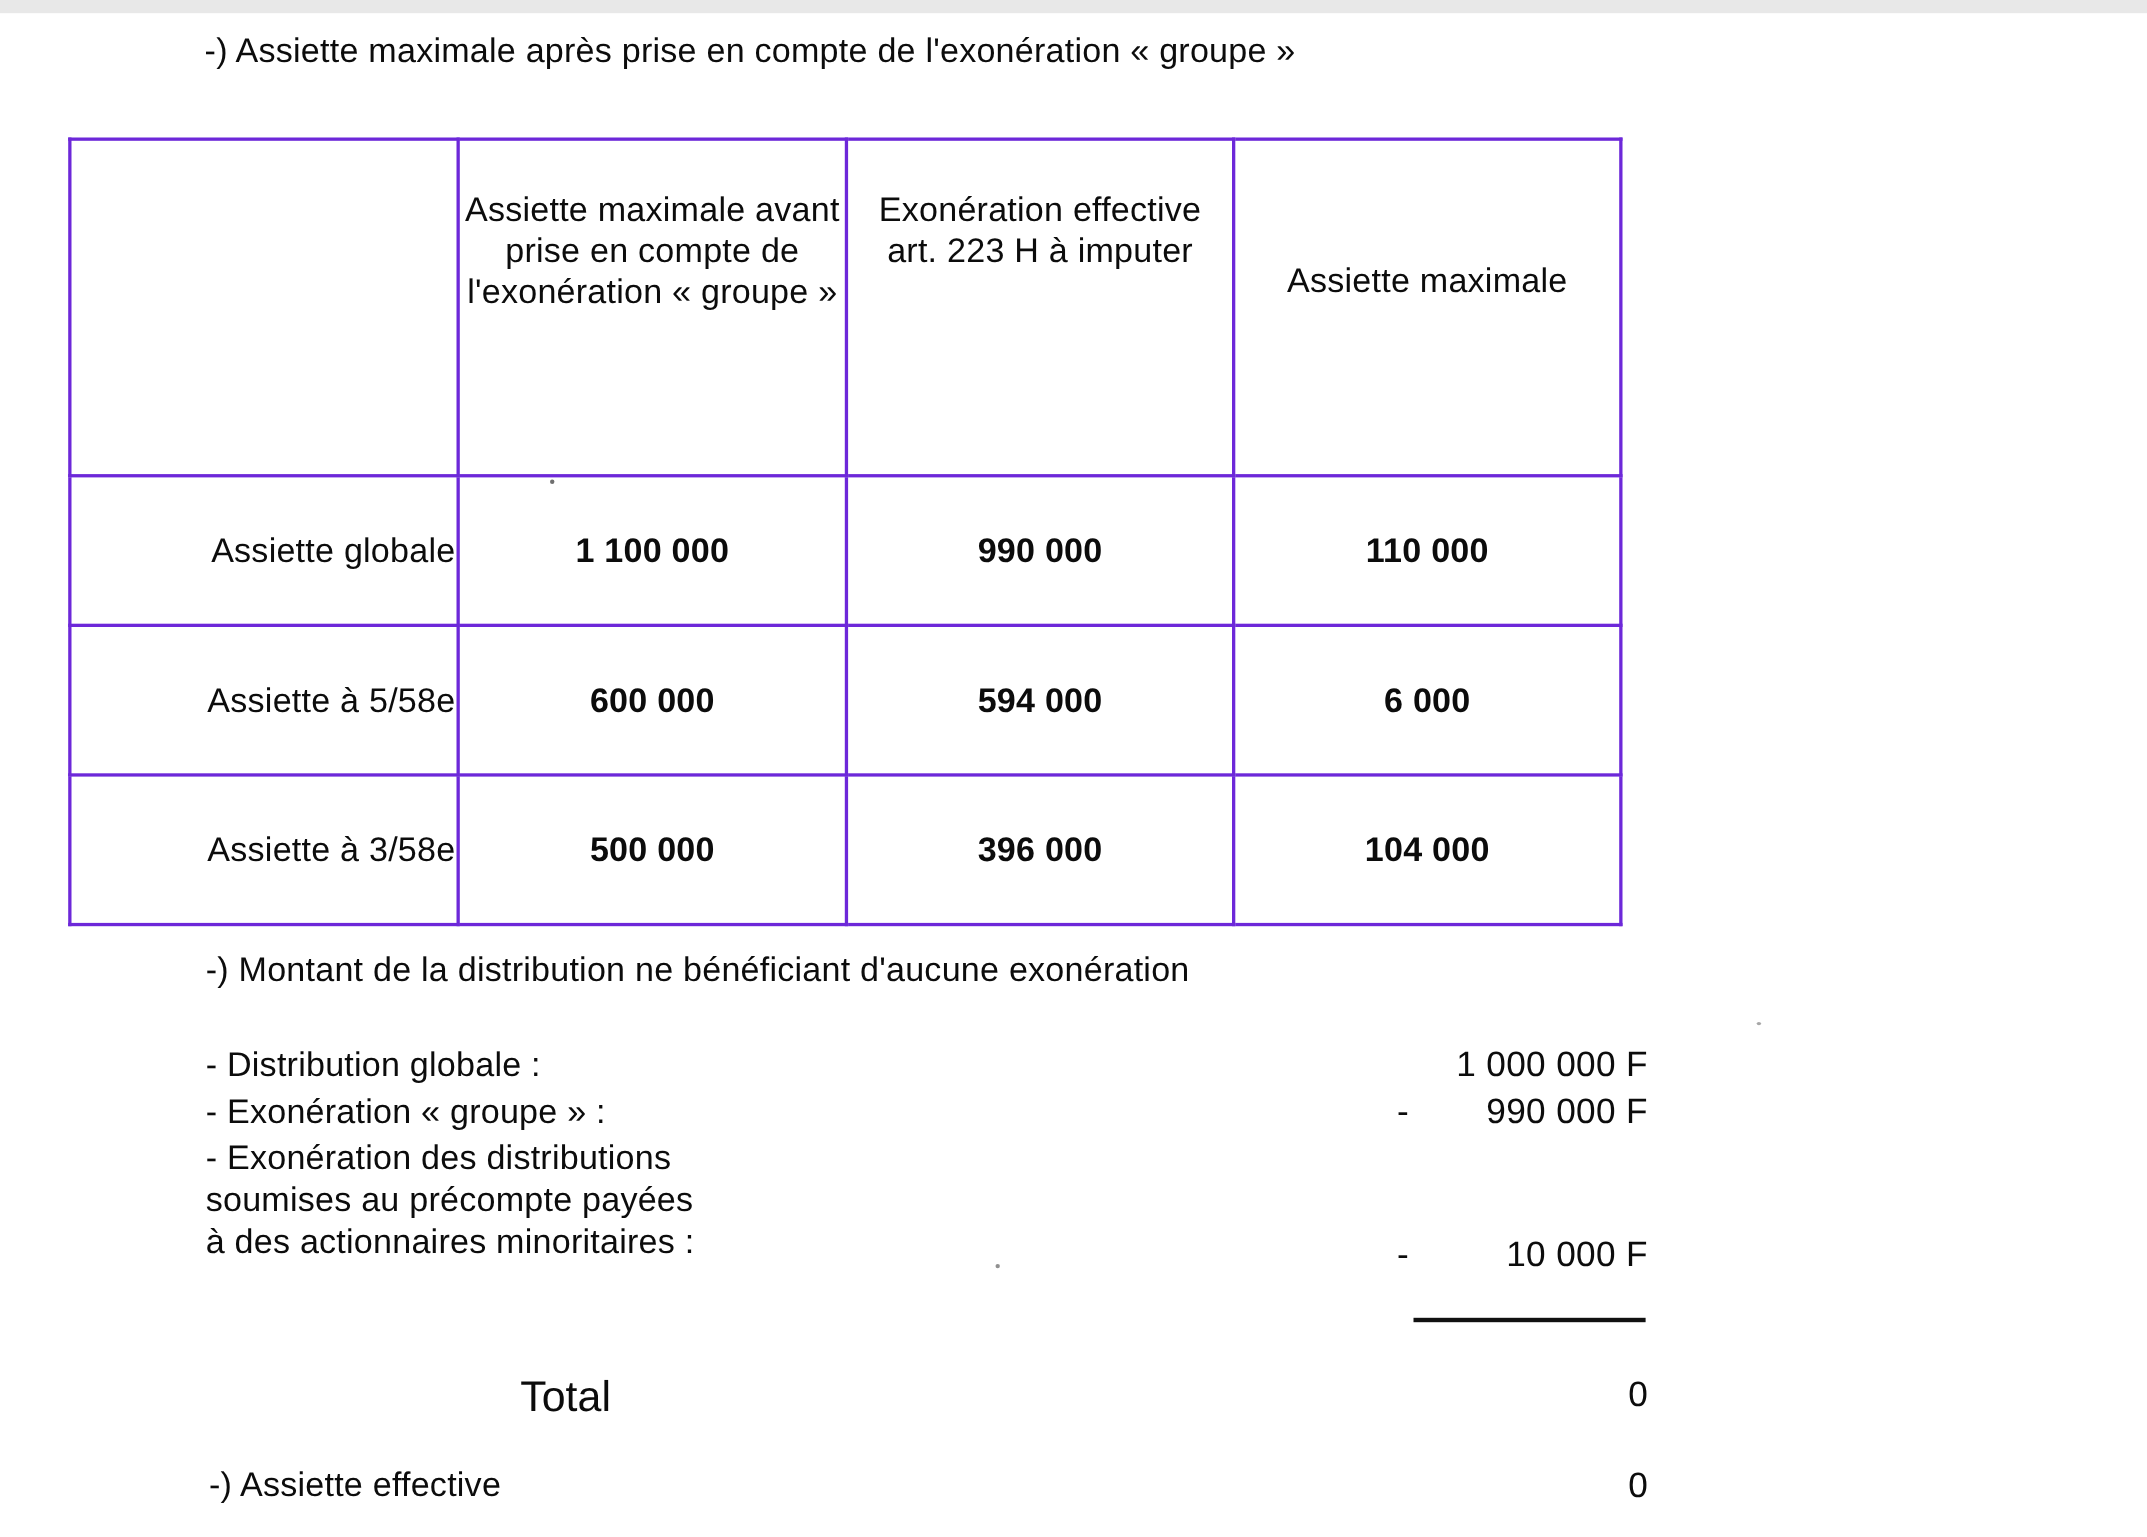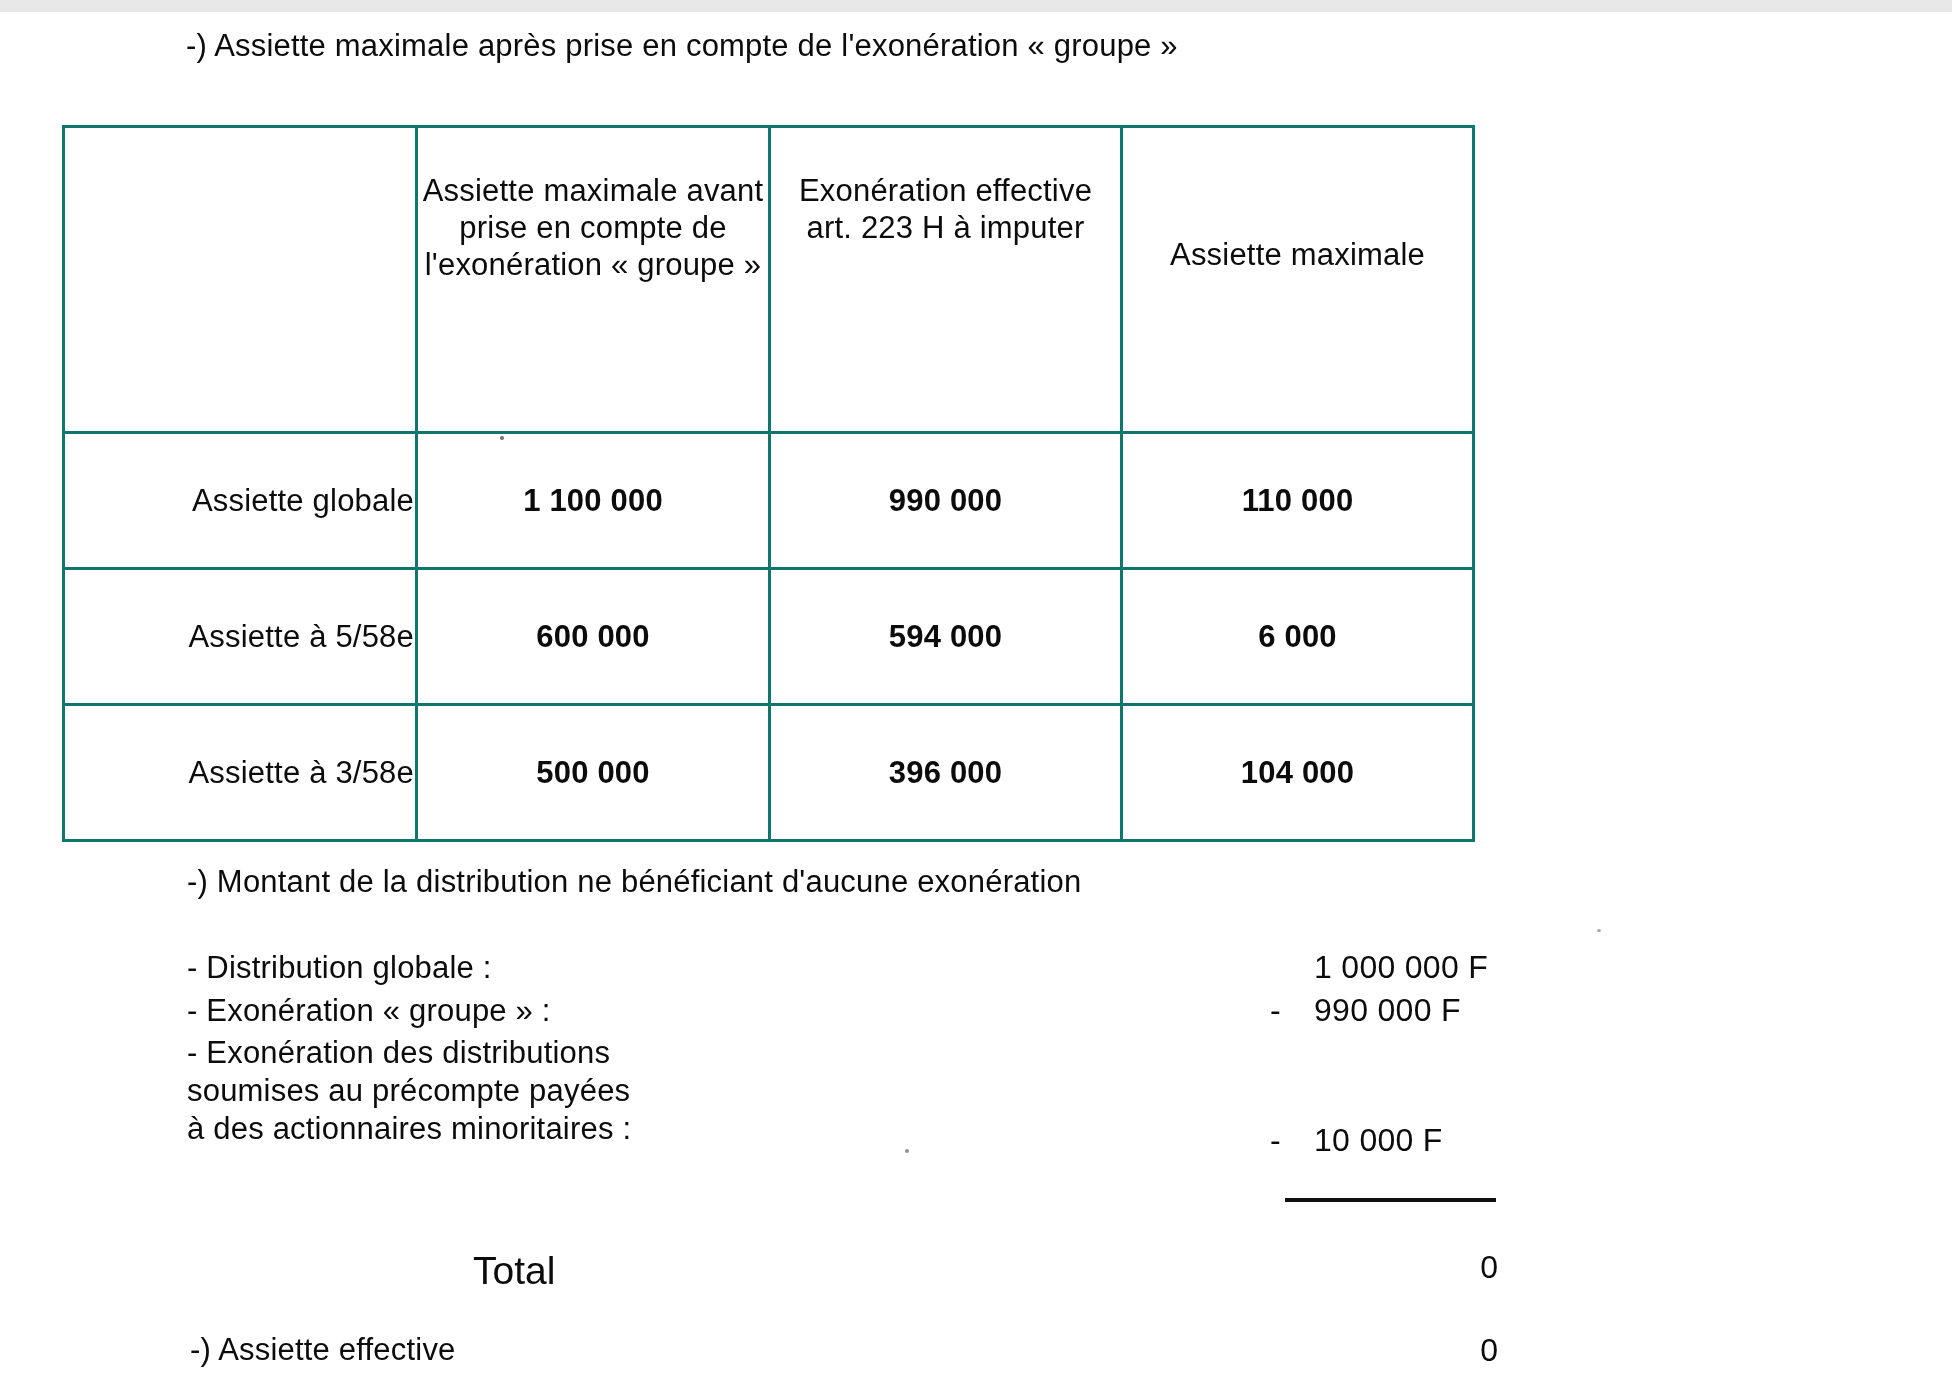--- a/index.html
+++ b/index.html
@@ -15,21 +15,21 @@
   .abs { position:absolute; }
   .section-title { font-size:31px; letter-spacing:0.2px; white-space:nowrap; }
 
   
   table.main {
     position:absolute; left:62px; top:113px;
     width:1410px;
     border-collapse:collapse; table-layout:fixed;
   }
   table.main td {
-    border:3px solid #0f766e;
+    border:3px solid #6d28d9;
     font-size:31px;
     letter-spacing:0.2px;
     overflow:hidden;
   }
   td.hdr {
     height:250px;
     text-align:center;
     white-space:pre-line;
     line-height:37px;
   }
@@ -40,21 +40,21 @@
   td.val { text-align:center;font-weight:bold; }
 
   
   .dist-label { font-size:31px; letter-spacing:0.2px; white-space:pre-line; line-height:38px; }
   .dist-value {
     left:1270px; width:228px;
     display:flex; align-items:flex-start;
     font-size:32px; letter-spacing:0.3px;
   }
   .dist-value .sign { width:44px; text-align:left; }
-  .dist-value .num { flex:1; white-space:nowrap; }
+  .dist-value .num { flex:1; text-align:right; white-space:nowrap; }
   .sum-line { left:1285px; top:1186px; width:211px; height:4px; background:#111; }
   .zero-value { left:1270px; width:228px; text-align:right; font-size:32px; }
 
   
   .speck { position:absolute; background:#222; border-radius:50%; }
   .speck.s1 { left:500px; top:424px; width:4px; height:4px; opacity:.65; }
   .speck.s2 { left:1597px; top:917px; width:4px; height:3px; opacity:.4; }
   .speck.s3 { left:905px; top:1137px; width:4px; height:4px; opacity:.5; }
 </style>
 </head>

